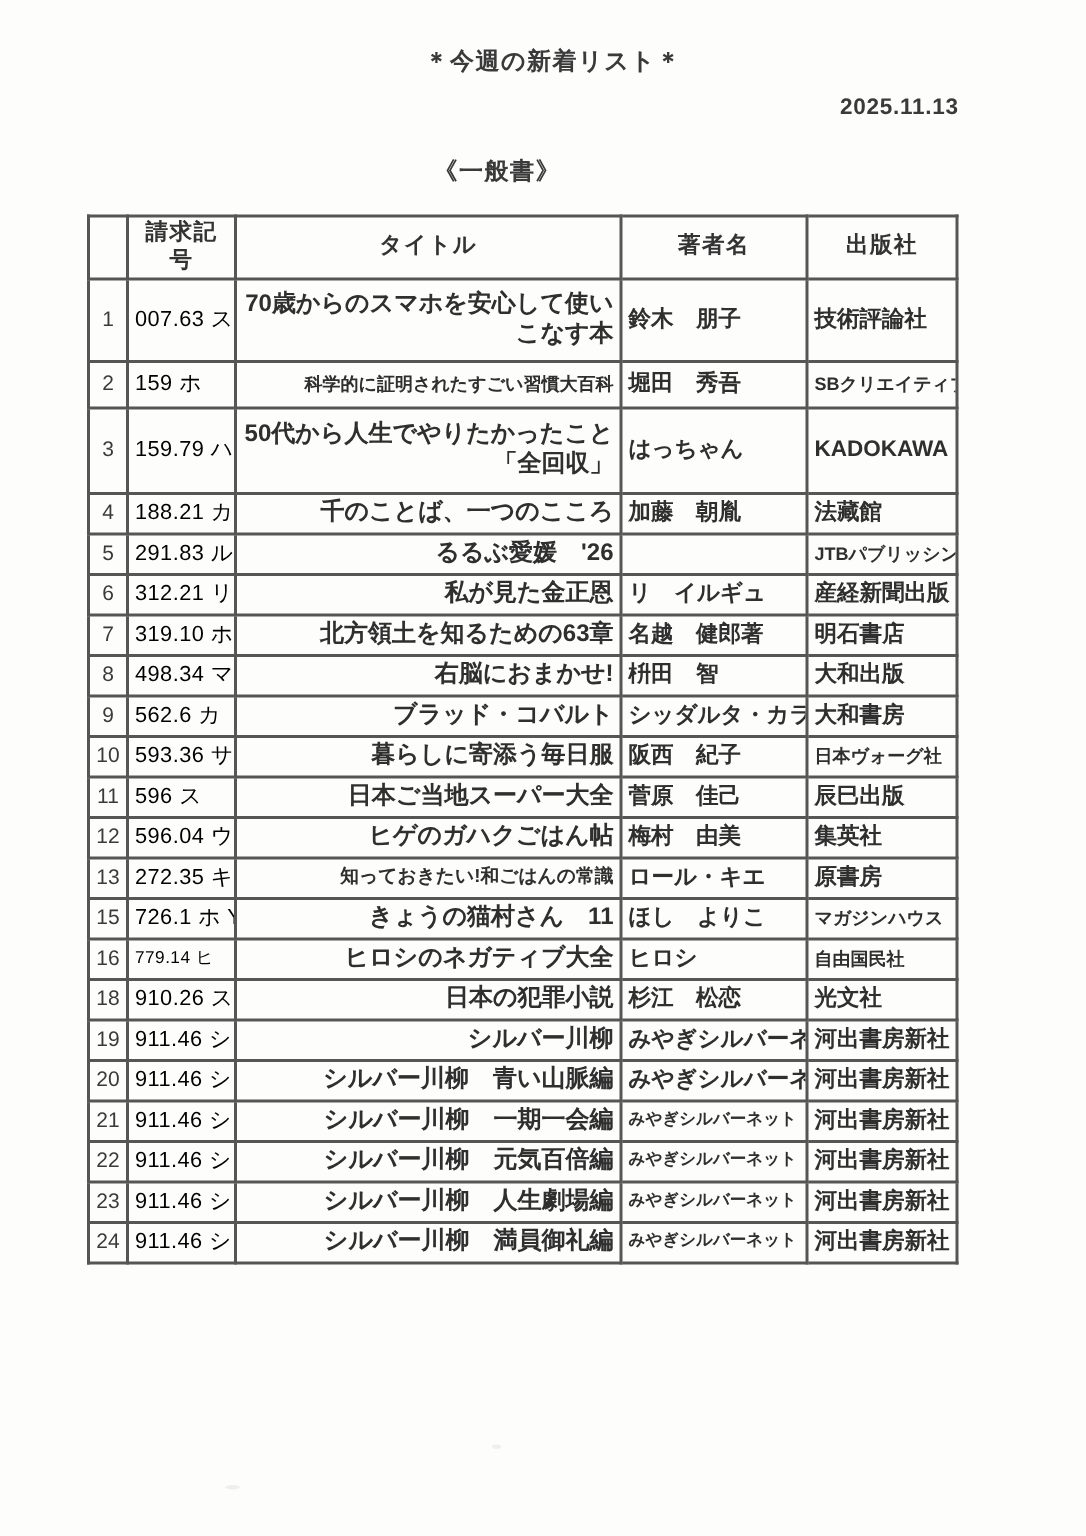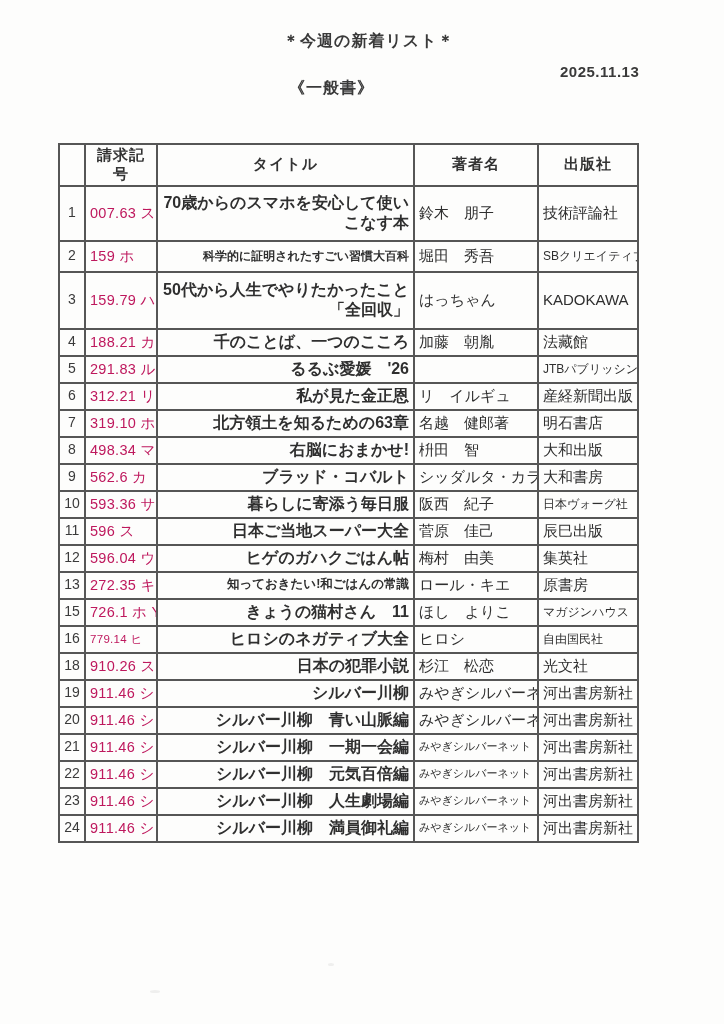--- a/index.html
+++ b/index.html
@@ -18,21 +18,21 @@
   .doc-title {
     position:absolute; left:283px; top:31px;
     font-size:16px; font-weight:bold; letter-spacing:1px; color:#3a3a3a;
     white-space:nowrap;
   }
   .doc-date {
     position:absolute; left:560px; top:63px;
     font-size:15px; font-weight:bold; color:#3a3a3a; letter-spacing:0.5px;
   }
   .section-title {
-    position:absolute; left:289px; top:78px;
+    position:absolute; left:289px; top:104px;
     font-size:16px; font-weight:bold; color:#3a3a3a; letter-spacing:1px;
     white-space:nowrap;
   }
   table.book-table {
     position:absolute; left:58px; top:143px;
     border-collapse:collapse;
     table-layout:fixed;
     width:579px;
   }
   .book-table th, .book-table td {
@@ -45,24 +45,24 @@
   .book-table thead tr { height:25px; }
   .book-table th {
     font-size:15px; font-weight:bold; text-align:center; color:#333;
     letter-spacing:1px;
   }
   .book-table tbody tr { height:27px; }
   .book-table tbody tr:nth-child(1) { height:55px; }
   .book-table tbody tr:nth-child(2) { height:31px; }
   .book-table tbody tr:nth-child(3) { height:57px; }
   .c-no   { text-align:center; font-size:14px; color:#3a3a3a; padding:1px 1px; }
-  .c-call { font-size:14.5px; color:#be185d; white-space:nowrap; letter-spacing:0.3px;margin-left:44px; }
+  .c-call { font-size:14.5px; color:#000000; white-space:nowrap; letter-spacing:0.3px;margin-left:44px; }
   .c-title{ font-size:16px; font-weight:bold; color:#2f2f2f;text-align:right; }
-  .c-author{ font-size:15px; font-weight:normal; color:#2f2f2f; white-space:nowrap; padding-left:5px; }
-  .c-pub  { font-size:15px; font-weight:normal; color:#2f2f2f; white-space:nowrap; }
+  .c-author{ font-size:15px; font-weight:bold; color:#2f2f2f; white-space:nowrap; padding-left:5px; }
+  .c-pub  { font-size:15px; font-weight:bold; color:#2f2f2f; white-space:nowrap; }
   
   tbody tr:nth-child(2)  .c-title { font-size:12px; }
   tbody tr:nth-child(13) .c-title { font-size:12.5px; }
   tbody tr:nth-child(2)  .c-pub,
   tbody tr:nth-child(5)  .c-pub,
   tbody tr:nth-child(10) .c-pub,
   tbody tr:nth-child(14) .c-pub,
   tbody tr:nth-child(15) .c-pub { font-size:12px; }
   tbody tr:nth-child(15) .c-call { font-size:11.5px; }
   tbody tr:nth-child(19) .c-author,

